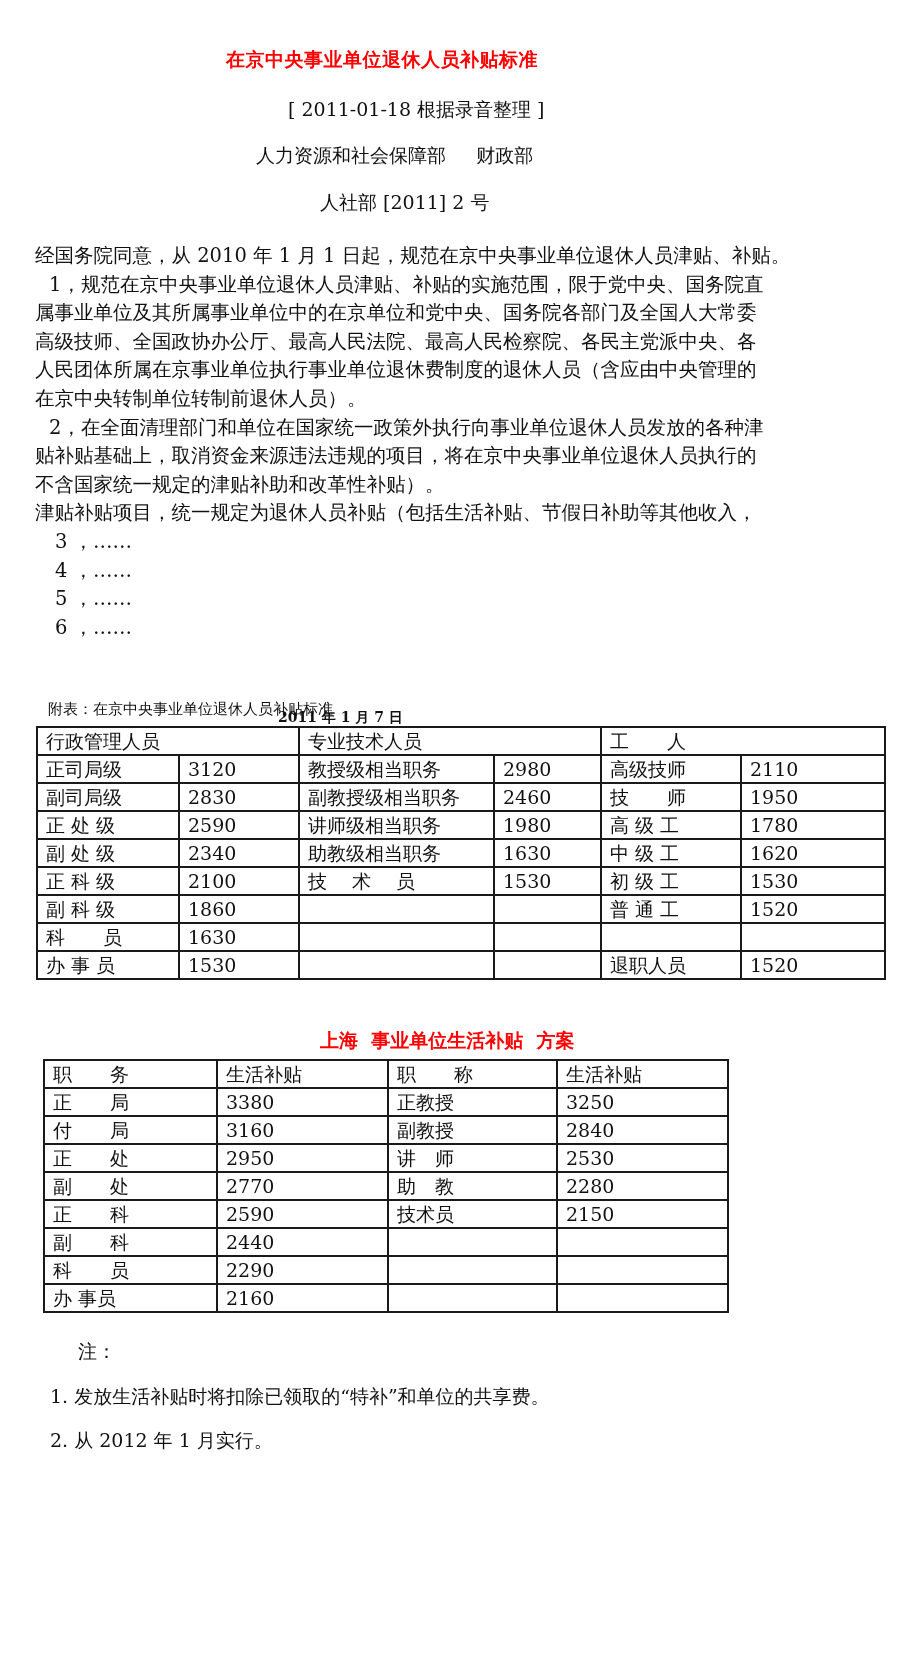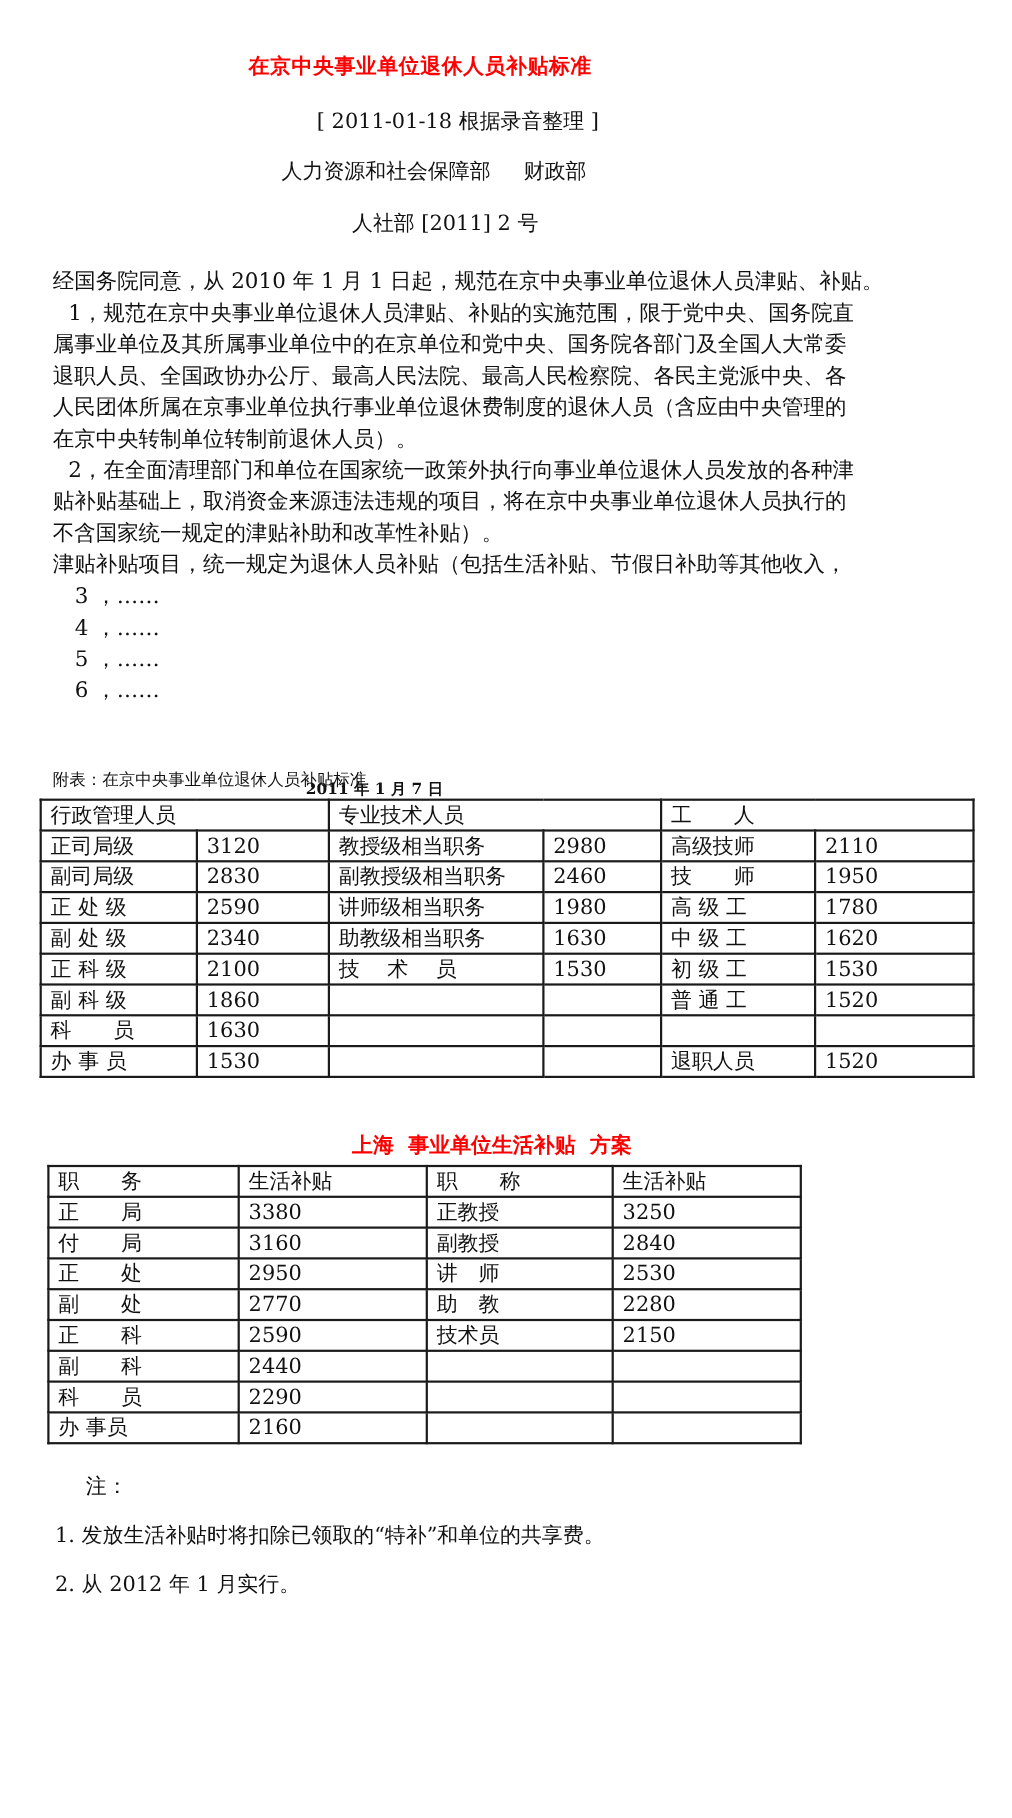--- a/index.html
+++ b/index.html
@@ -2,21 +2,21 @@
 <html><head>
 <meta charset="utf-8">
 <style>
   html, body { margin: 0; padding: 0; background: #ffffff; }
   body { width: 920px; height: 1653px; position: relative; overflow: hidden;
          font-family: "DejaVu Serif", "Liberation Serif", serif; color: #111; }
   .abs { position: absolute; white-space: nowrap; }
   .title { left: 226px; top: 47px; font-size: 19px; font-weight: bold; color: #ff0000;
            font-family: Liberation Serif, serif; letter-spacing: 0.5px; }
   .sub { font-size: 19px; }
-  .body-text { position: absolute; left: 48px; top: 242px; width: 840px; font-size: 19.5px;
+  .body-text { position: absolute; left: 35px; top: 242px; width: 840px; font-size: 19.5px;
                line-height: 28.6px; }
   .body-text p { margin: 0; white-space: nowrap; }
   .indent1 { padding-left: 14px; }
   .indent2 { padding-left: 20px; }
   .date-line { left: 278px; top: 709px; font-size: 14px; font-weight: bold; }
   .appendix { left: 48px; top: 700px; font-size: 15px; }
 
   table { position: absolute; border-collapse: collapse; table-layout: fixed; font-size: 19px; }
   td { border: 2px solid #1a1a1a; padding: 0 0 0 8px; height: 26px; line-height: 26px;
        white-space: nowrap; overflow: hidden; }
@@ -33,21 +33,21 @@
 
 <div class="abs title">在京中央事业单位退休人员补贴标准</div>
 <div class="abs sub" style="left:288px; top:97px;">[ 2011-01-18  根据录音整理 ]</div>
 <div class="abs sub" style="left:256px; top:143px; white-space:pre;text-align:center;">人力资源和社会保障部     财政部</div>
 <div class="abs sub" style="left:320px; top:190px;">人社部 [2011] 2 号</div>
 
 <div class="body-text" id="body-text">
     <p>经国务院同意，从 2010 年 1 月 1 日起，规范在京中央事业单位退休人员津贴、补贴。</p>
     <p class="indent1">1，规范在京中央事业单位退休人员津贴、补贴的实施范围，限于党中央、国务院直</p>
     <p>属事业单位及其所属事业单位中的在京单位和党中央、国务院各部门及全国人大常委</p>
-    <p>退职人员、全国政协办公厅、最高人民法院、最高人民检察院、各民主党派中央、各</p>
+    <p>高级技师、全国政协办公厅、最高人民法院、最高人民检察院、各民主党派中央、各</p>
     <p>人民团体所属在京事业单位执行事业单位退休费制度的退休人员（含应由中央管理的</p>
     <p>在京中央转制单位转制前退休人员）。</p>
     <p class="indent1">2，在全面清理部门和单位在国家统一政策外执行向事业单位退休人员发放的各种津</p>
     <p>贴补贴基础上，取消资金来源违法违规的项目，将在京中央事业单位退休人员执行的</p>
     <p>不含国家统一规定的津贴补助和改革性补贴）。</p>
     <p>津贴补贴项目，统一规定为退休人员补贴（包括生活补贴、节假日补助等其他收入，</p>
     <p class="indent2">3 ，……</p>
     <p class="indent2">4 ，……</p>
     <p class="indent2">5 ，……</p>
     <p class="indent2">6 ，……</p>

